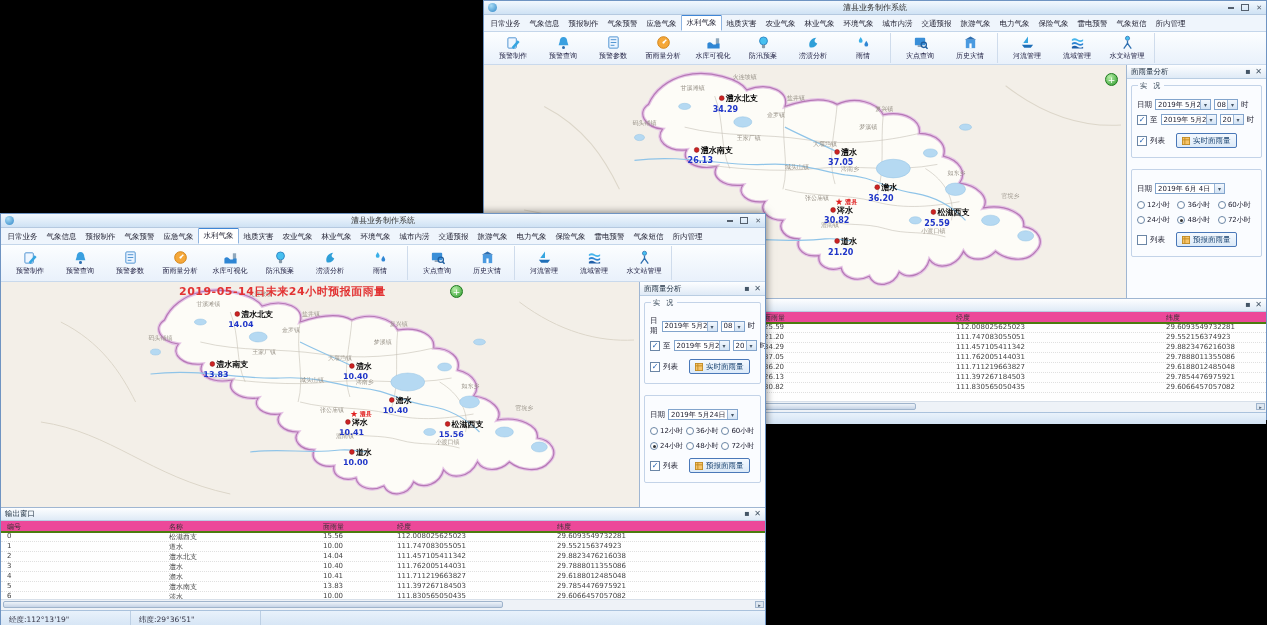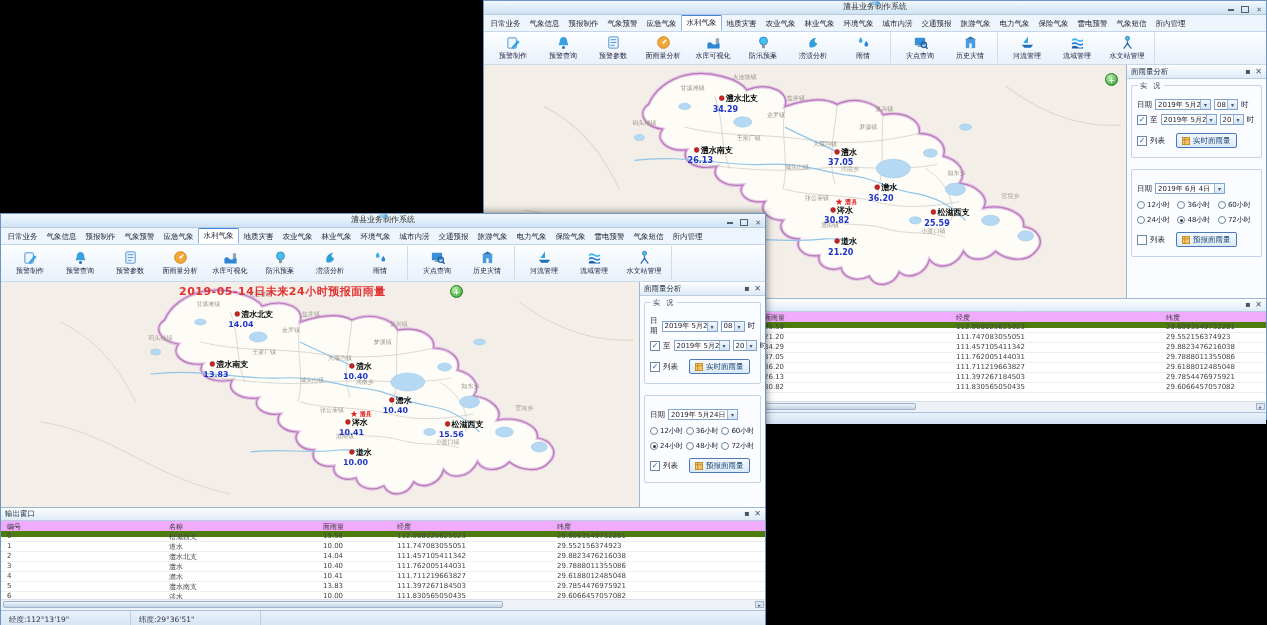--- a/index.html
+++ b/index.html
@@ -3,21 +3,21 @@
 <meta charset="utf-8">
 <style>
   html,body{margin:0;padding:0;background:#000;width:1267px;height:625px;overflow:hidden;
     font-family:"DejaVu Sans","Liberation Sans",sans-serif;}
   .screen{position:absolute;left:0;top:0;width:1267px;height:625px;}
   .win{position:absolute;background:#fff;border:1px solid #6f94c2;box-shadow:0 0 8px rgba(0,0,0,.55);box-sizing:border-box;}
   .win-back{left:483px;top:0;width:784px;height:420px;z-index:1;}
   .win-front{left:0;top:213px;width:766px;height:412px;z-index:2;}
   
   .titlebar{height:13px;background:linear-gradient(#f2f8fe,#cfe2f4);border-bottom:1px solid #b5c9e0;
-    display:flex;align-items:center;padding:0 4px;position:relative;flex-direction:column;}
+    display:flex;align-items:center;padding:0 4px;position:relative;}
   .titlebar .title{position:absolute;left:0;right:0;text-align:center;font-size:8px;color:#333;}
   .appico{width:9px;height:9px;border-radius:50%;background:radial-gradient(circle at 35% 30%,#aadcf5,#2f86c8);z-index:1;}
   .winctrl{margin-left:auto;display:flex;gap:7px;z-index:1;align-items:center;}
   .wbtn{height:9px;display:flex;align-items:center;justify-content:center;font-size:7px;color:#55606e;}
   .minbar{width:6px;height:2px;background:#55606e;}
   .maxbox{width:6px;height:5px;border:1px solid #55606e;}
   
   .tabbar{height:16px;background:#eff5fc;border-bottom:1px solid #c4d6ea;display:flex;align-items:flex-end;padding:0 2px;}
   .tab{font-size:7.5px;color:#223;padding:2px 4.5px;white-space:nowrap;cursor:default;}
   .tab.active{background:#fff;border:1px solid #8fb4e0;border-bottom:1px solid #fff;border-top:2px solid #3f86d6;border-radius:2px 2px 0 0;}
@@ -60,21 +60,21 @@
   .ritem{display:flex;align-items:center;gap:2px;font-size:7px;color:#223;}
   .abtn{display:flex;align-items:center;gap:3px;border:1px solid #4a78b8;background:linear-gradient(#f4f9ff,#dceaf8);
     border-radius:2px;height:15px;padding:0 5px;font-size:7.5px;color:#16406e;white-space:nowrap;}
   
   .outdock{border-top:1px solid #9fb6d2;background:#fff;position:relative;overflow:hidden;}
   .win-front .outdock{height:102px;}  .win-back .outdock{height:113px;}
   .odtitle{height:12px;background:linear-gradient(#fdfeff,#dfeaf6);border-bottom:1px solid #b9cde2;
     display:flex;align-items:center;font-size:7.5px;color:#234;padding:0 4px;}
   .otable{position:relative;font-size:7px;color:#444;}
   .orow{position:absolute;left:0;right:0;height:10px;border-bottom:1px dotted #e0e0e0;}
-  .orow.head{border-bottom:6px solid #4d7c0f;background:#f0abfc;color:#333;}
+  .orow.head{border-bottom:2px solid #4d7c0f;background:#ec4899;color:#333;}
   .ocell{position:absolute;top:1px;white-space:nowrap;}
   .hscroll{position:absolute;left:0;right:0;bottom:0;height:10px;background:#eef2f7;border-top:1px solid #d8e0ea;}
   .hthumb{position:absolute;top:1px;height:7px;background:linear-gradient(#eef3f9,#c6d4e6);border:1px solid #9fb4cc;border-radius:2px;box-sizing:border-box;}
   .harrow{position:absolute;right:1px;top:1px;width:9px;height:7px;background:#dde6f0;border:1px solid #9fb4cc;
     font-size:5px;line-height:6px;text-align:center;color:#456;box-sizing:border-box;}
   
   .statusbar{height:17px;background:linear-gradient(#e9f2fb,#d3e3f4);border-top:1px solid #aac2dc;display:flex;align-items:center;font-size:7.5px;color:#334;}
   .sitem{padding:0 8px;border-right:1px solid #bccfe4;height:100%;display:flex;align-items:center;min-width:130px;box-sizing:border-box;}
   .statusmini{height:11px;background:linear-gradient(#e9f2fb,#d3e3f4);border-top:1px solid #aac2dc;}
 </style>

